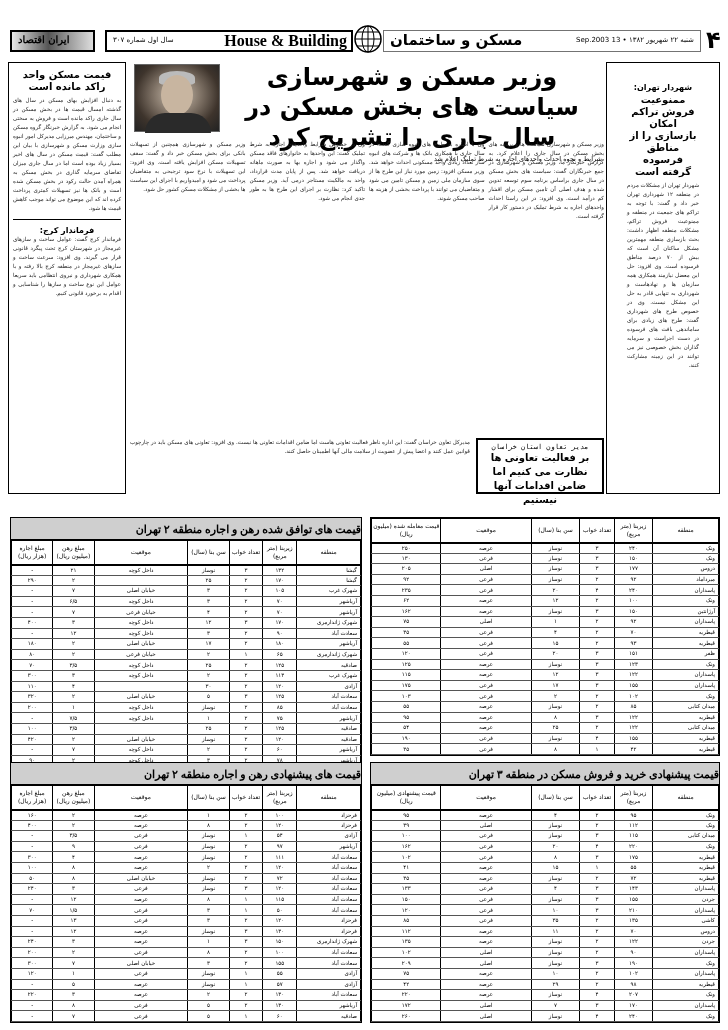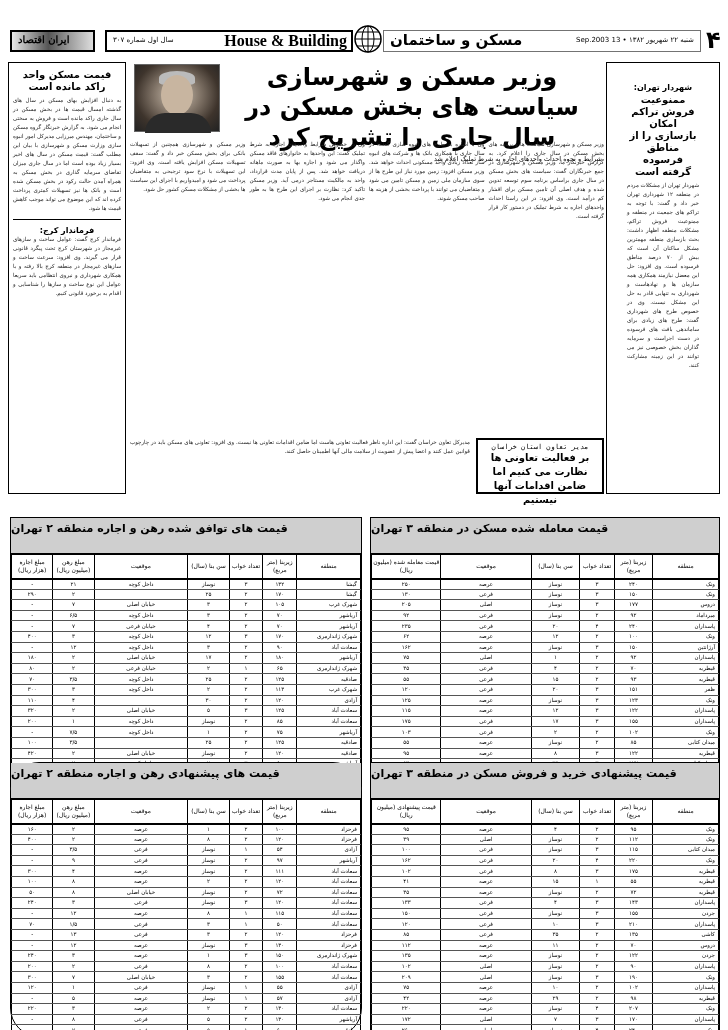--- a/index.html
+++ b/index.html
@@ -43,21 +43,21 @@
   .main-cols .col { flex:1; direction: rtl; }
 
   .bottom-box { position:absolute; left:130px; top:438px; width:474px; height:56px; }
   .bb-title { position:absolute; right:0; top:0; width:128px; height:56px; border:2px solid #000; direction:rtl; text-align:center; padding:3px; }
   .bb-title .small { font-size:7px;font-family:Liberation Mono, monospace; }
   .bb-title .big { font-size:10px; font-weight:bold; line-height:14px; }
   .bb-text { position:absolute; left:0; top:0; width:340px; direction: rtl; }
 
   
   .tbl-wrap { position:absolute; border:1px solid #000; background:#fff; }
-  .tbl-title { background:#cfcfcf; border-bottom:1px solid #000; height:36px; text-align:left; font-size:11px; font-weight:bold; line-height:22px; direction: rtl; }
+  .tbl-title { background:#cfcfcf; border-bottom:1px solid #000; height:22px; text-align:right; font-size:11px; font-weight:bold; line-height:22px; direction: rtl; font-family: Liberation Serif, serif; }
   table { width:100%; border-collapse: collapse; direction: rtl; table-layout: fixed; }
   th { font-size:6px; font-weight:normal; border:1px solid #000; height:24px; line-height:8px; background:#fff; }
   thead tr { border-bottom:2px solid #000; }
   td { font-size:5.5px; border-left:1px solid #000; border-right:1px solid #000; border-bottom:1px solid #555; height:10.6px; text-align:center; line-height:9px; }
   td.region { text-align:right; padding-right:3px; }
 </style>
 </head>
 <body>
 
 <div class="masthead">
@@ -117,21 +117,20 @@
 
 <div class="bottom-box">
   <div class="bb-text body-text">مدیرکل تعاون خراسان گفت: این اداره ناظر فعالیت تعاونی هاست اما ضامن اقدامات تعاونی ها نیست. وی افزود: تعاونی های مسکن باید در چارچوب قوانین عمل کنند و اعضا پیش از عضویت از سلامت مالی آنها اطمینان حاصل کنند.</div>
   <div class="bb-title">
     <div class="small">مدیر تعاون استان خراسان</div>
     <div class="big">بر فعالیت تعاونی ها نظارت می کنیم اما ضامن اقدامات آنها نیستیم</div>
   </div>
 </div>
 
 <div class="tbl-wrap" id="t0" style="left:370px; top:517px; width:350px;">
-    <div class="tbl-title">قیمت معامله شده مسکن در منطقه ۳ تهران</div>
     <table>
       <colgroup>
         <col style="width:19%">
         <col style="width:11%">
         <col style="width:10%">
         <col style="width:14%">
         <col style="width:26%">
         <col style="width:20%">
       </colgroup>
       <thead>
@@ -693,21 +692,21 @@
           <td class="region">ونک</td>
           <td>۲۴۰</td>
           <td>۴</td>
           <td>نوساز</td>
           <td>اصلی</td>
           <td>۲۶۰</td>
         </tr>
       </tbody>
     </table>
   </div>
-<div class="tbl-wrap" id="t3" style="left:10px; top:762px; width:352px;border-radius:29px;">
+<div class="tbl-wrap" id="t3" style="left:10px; top:762px; width:352px;">
     <div class="tbl-title">قیمت های پیشنهادی رهن و اجاره منطقه ۲ تهران</div>
     <table>
       <colgroup>
         <col style="width:17%">
         <col style="width:9%">
         <col style="width:9%">
         <col style="width:11%">
         <col style="width:25%">
         <col style="width:11%">
         <col style="width:11%">

